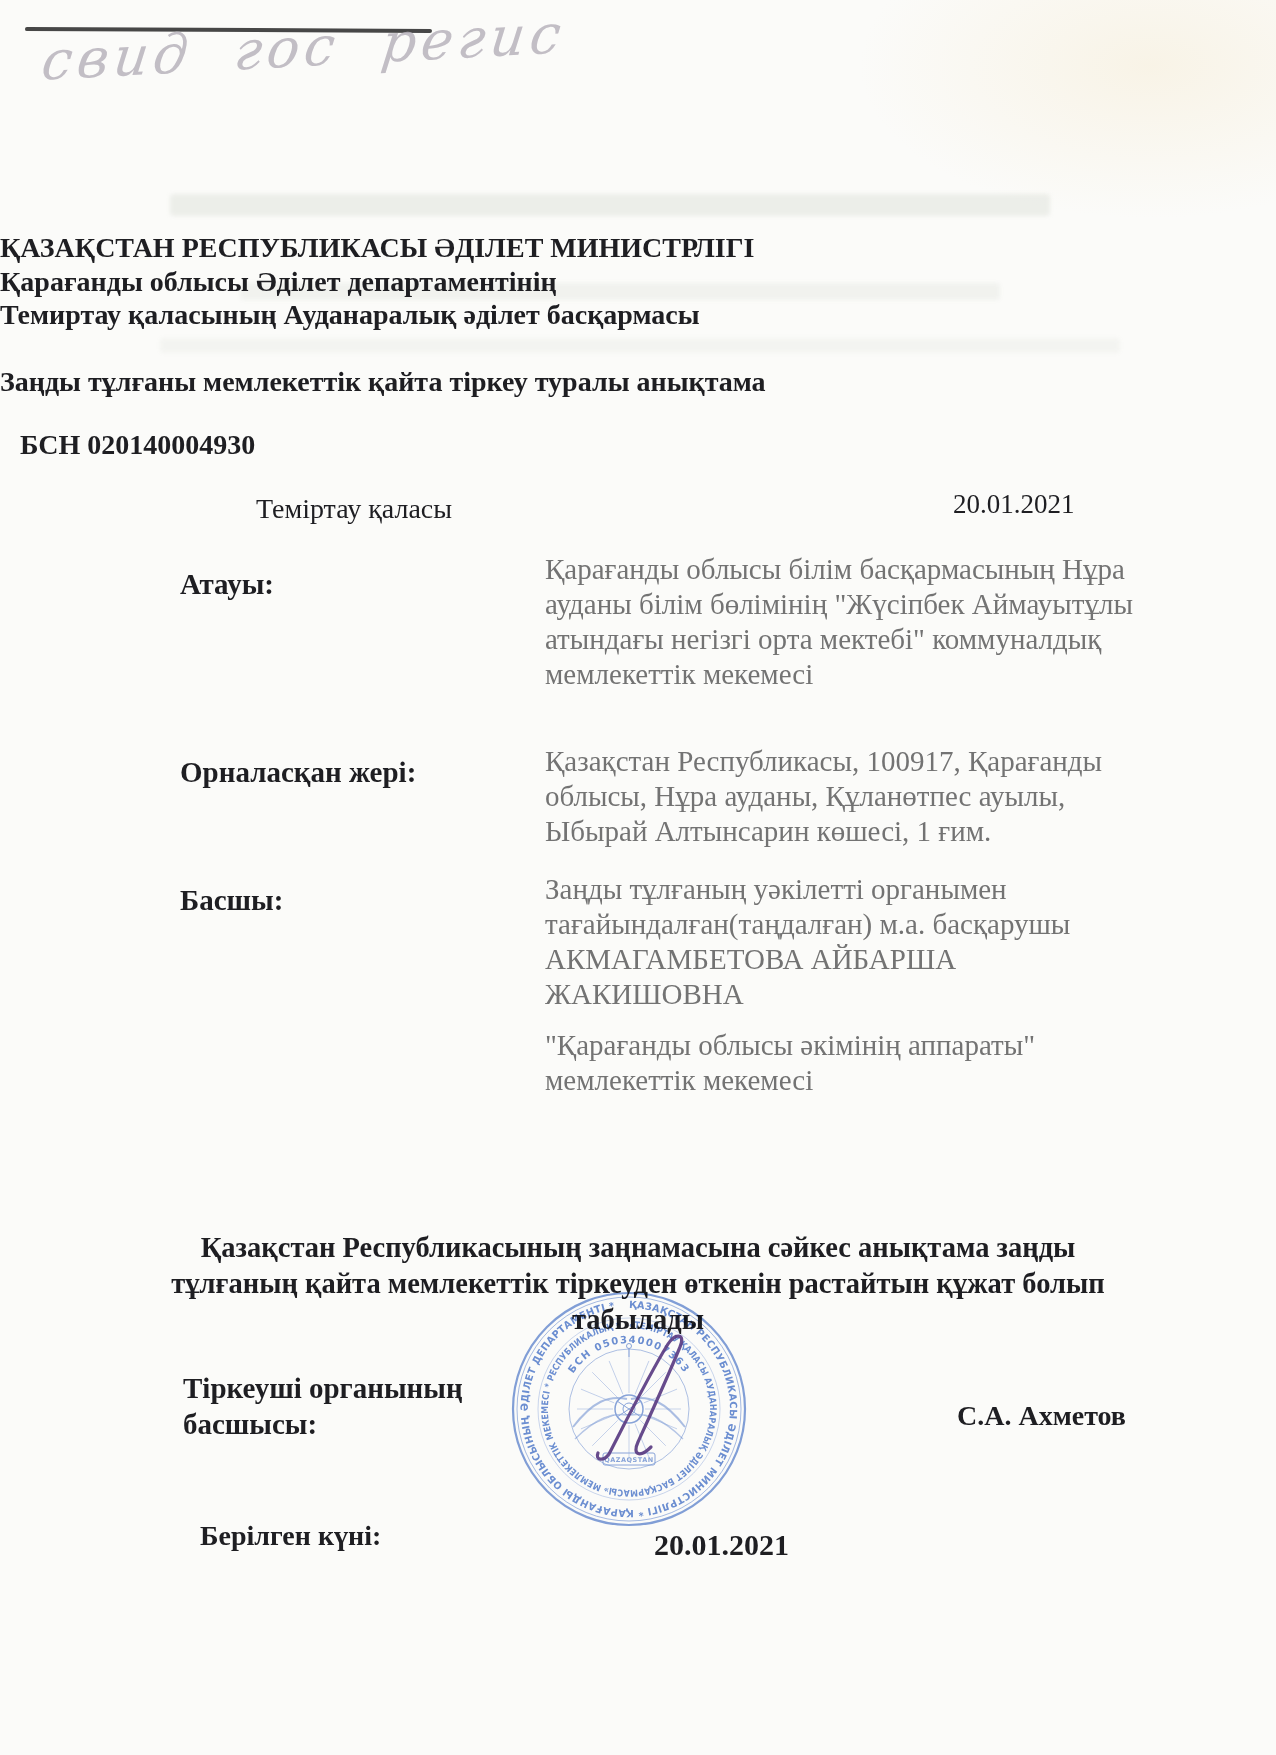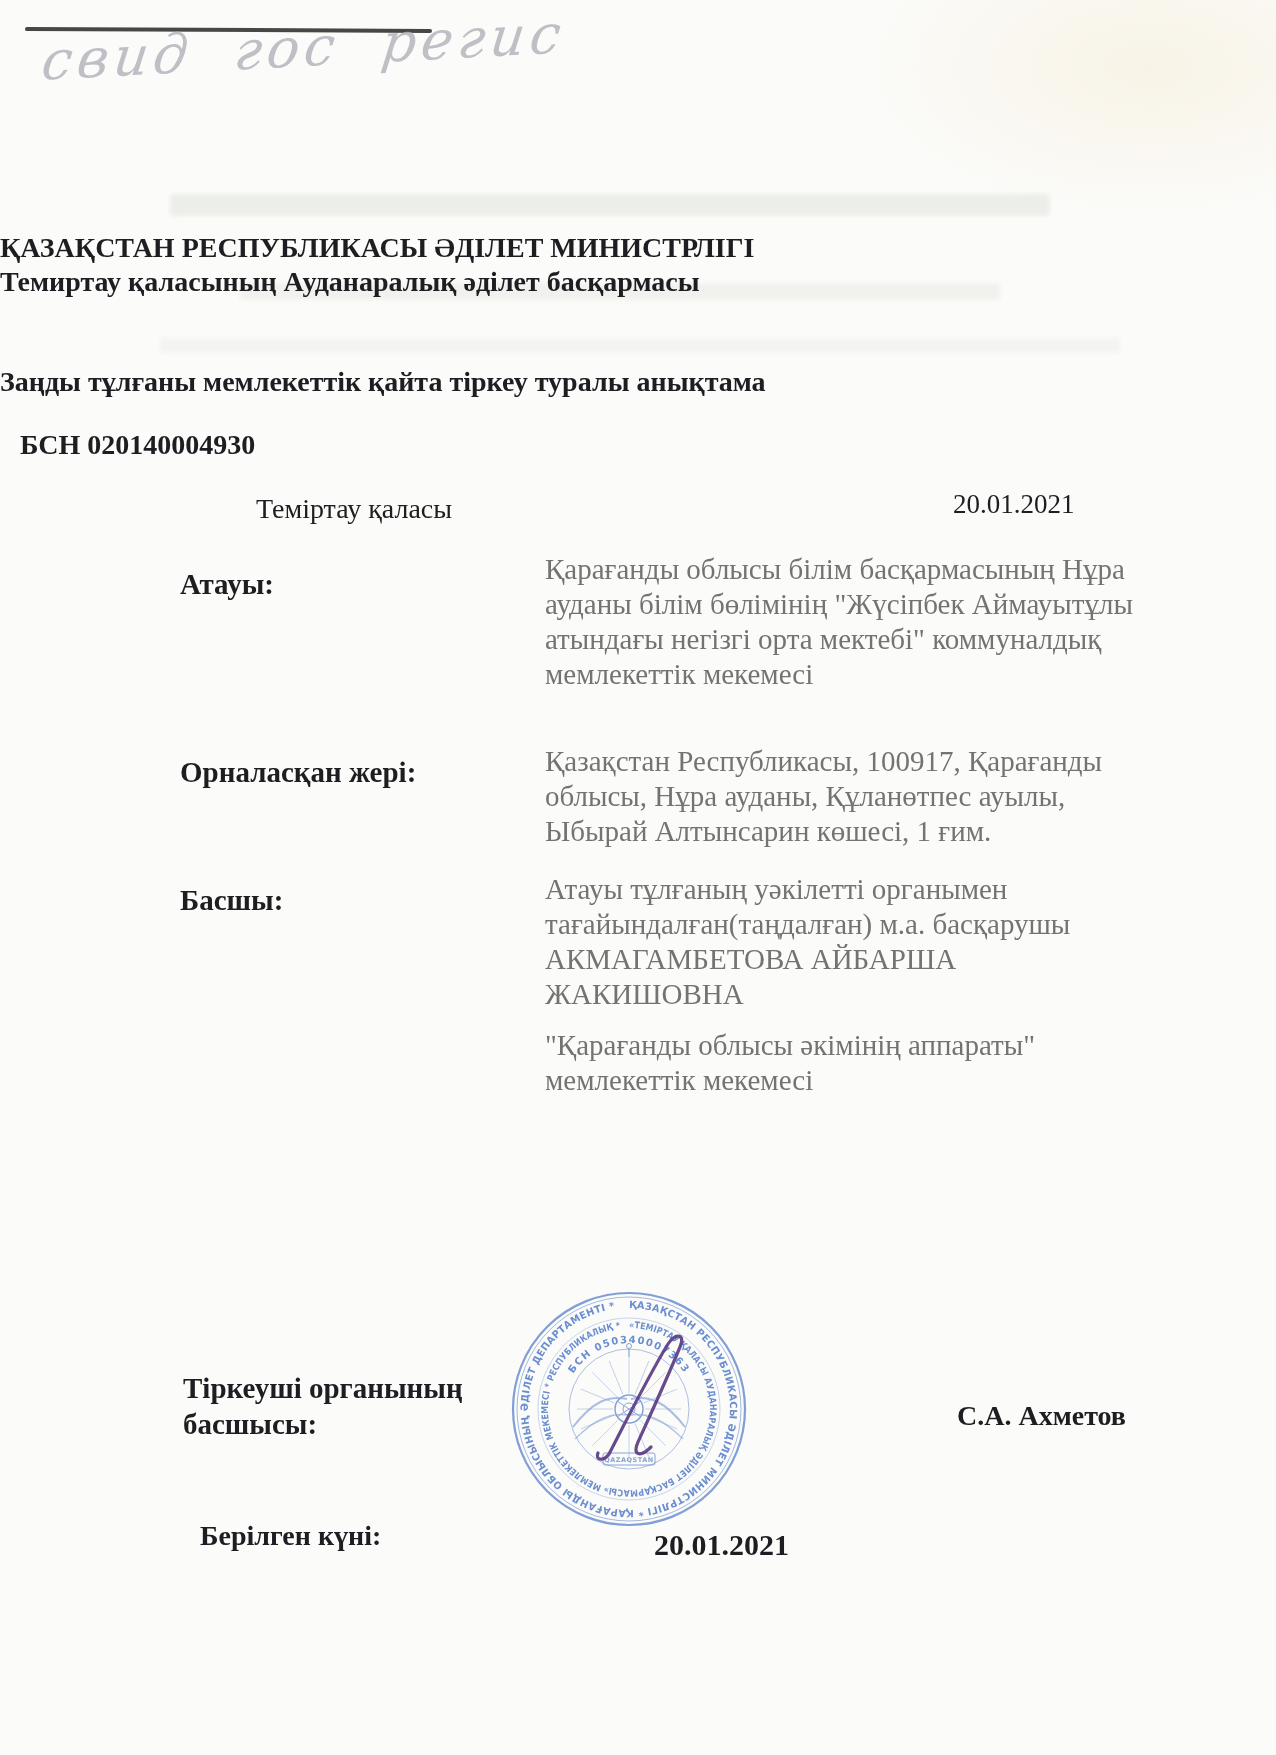--- a/index.html
+++ b/index.html
@@ -70,20 +70,21 @@
   <div class="abs scan-line"></div>
 
   <div class="abs handwriting">свид гос регис</div>
 
   <div class="abs ghost ghost1"></div>
   <div class="abs ghost ghost2"></div>
   <div class="abs ghost ghost3"></div>
 
   <div class="abs center header-block">
     <div>ҚАЗАҚСТАН РЕСПУБЛИКАСЫ ӘДІЛЕТ МИНИСТРЛІГІ</div>
+    <div>Қарағанды облысы Әділет департаментінің</div>
     <div>Темиртау қаласының Ауданаралық әділет басқармасы</div>
   </div>
 
   <div class="abs center doc-title">Заңды тұлғаны мемлекеттік қайта тіркеу туралы анықтама</div>
 
   <div class="abs center bsn-line">БСН 020140004930</div>
 
   <div class="abs city">Теміртау қаласы</div>
   <div class="abs date-top">20.01.2021</div>
 
@@ -92,29 +93,32 @@
 ауданы білім бөлімінің "Жүсіпбек Аймауытұлы
 атындағы негізгі орта мектебі" коммуналдық
 мемлекеттік мекемесі</div>
 
   <div class="abs lbl" style="top:754px">Орналасқан жері:</div>
   <div class="abs val" style="top:744px">Қазақстан Республикасы, 100917, Қарағанды
 облысы, Нұра ауданы, Құланөтпес ауылы,
 Ыбырай Алтынсарин көшесі, 1 ғим.</div>
 
   <div class="abs lbl" style="top:882px">Басшы:</div>
-  <div class="abs val" style="top:872px">Атауы тұлғаның уәкілетті органымен
+  <div class="abs val" style="top:872px">Заңды тұлғаның уәкілетті органымен
 тағайындалған(таңдалған) м.а. басқарушы
 АКМАГАМБЕТОВА АЙБАРША
 ЖАКИШОВНА</div>
 
   <div class="abs val" style="top:1028px">"Қарағанды облысы әкімінің аппараты"
 мемлекеттік мекемесі</div>
 
 
+  <div class="abs statement">Қазақстан Республикасының заңнамасына сәйкес анықтама заңды
+тұлғаның қайта мемлекеттік тіркеуден өткенін растайтын құжат болып
+табылады</div>
 
   <div class="abs lbl reg-label">Тіркеуші органының
 басшысы:</div>
   <div class="abs reg-name">С.А. Ахметов</div>
 
   <div class="abs stamp-wrap">
     <svg class="stamp" width="240" height="240" viewBox="0 0 240 240">
       <defs>
         <path id="ringA" d="M 120,19 A 101,101 0 1 1 119.9,19"></path>
         <path id="ringB" d="M 120,39 A 81,81 0 1 1 119.9,39"></path>

